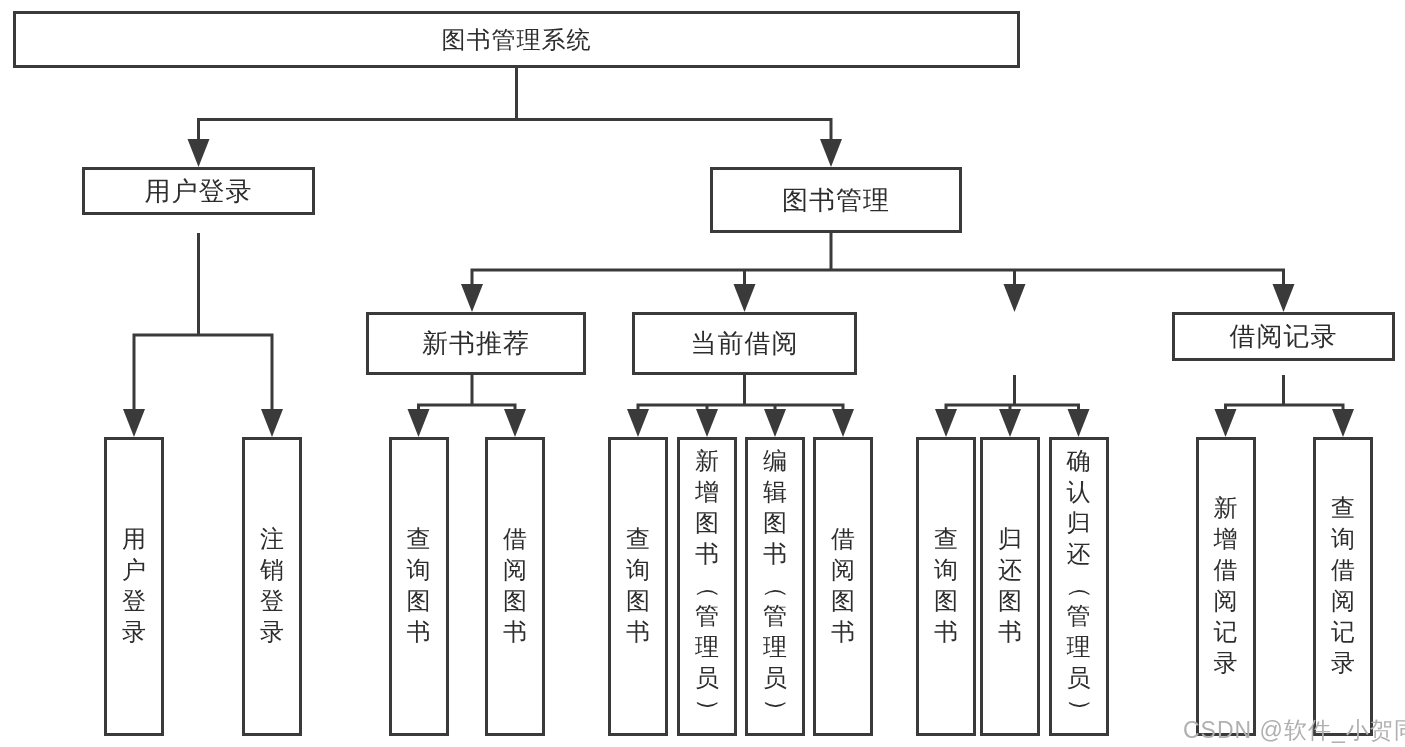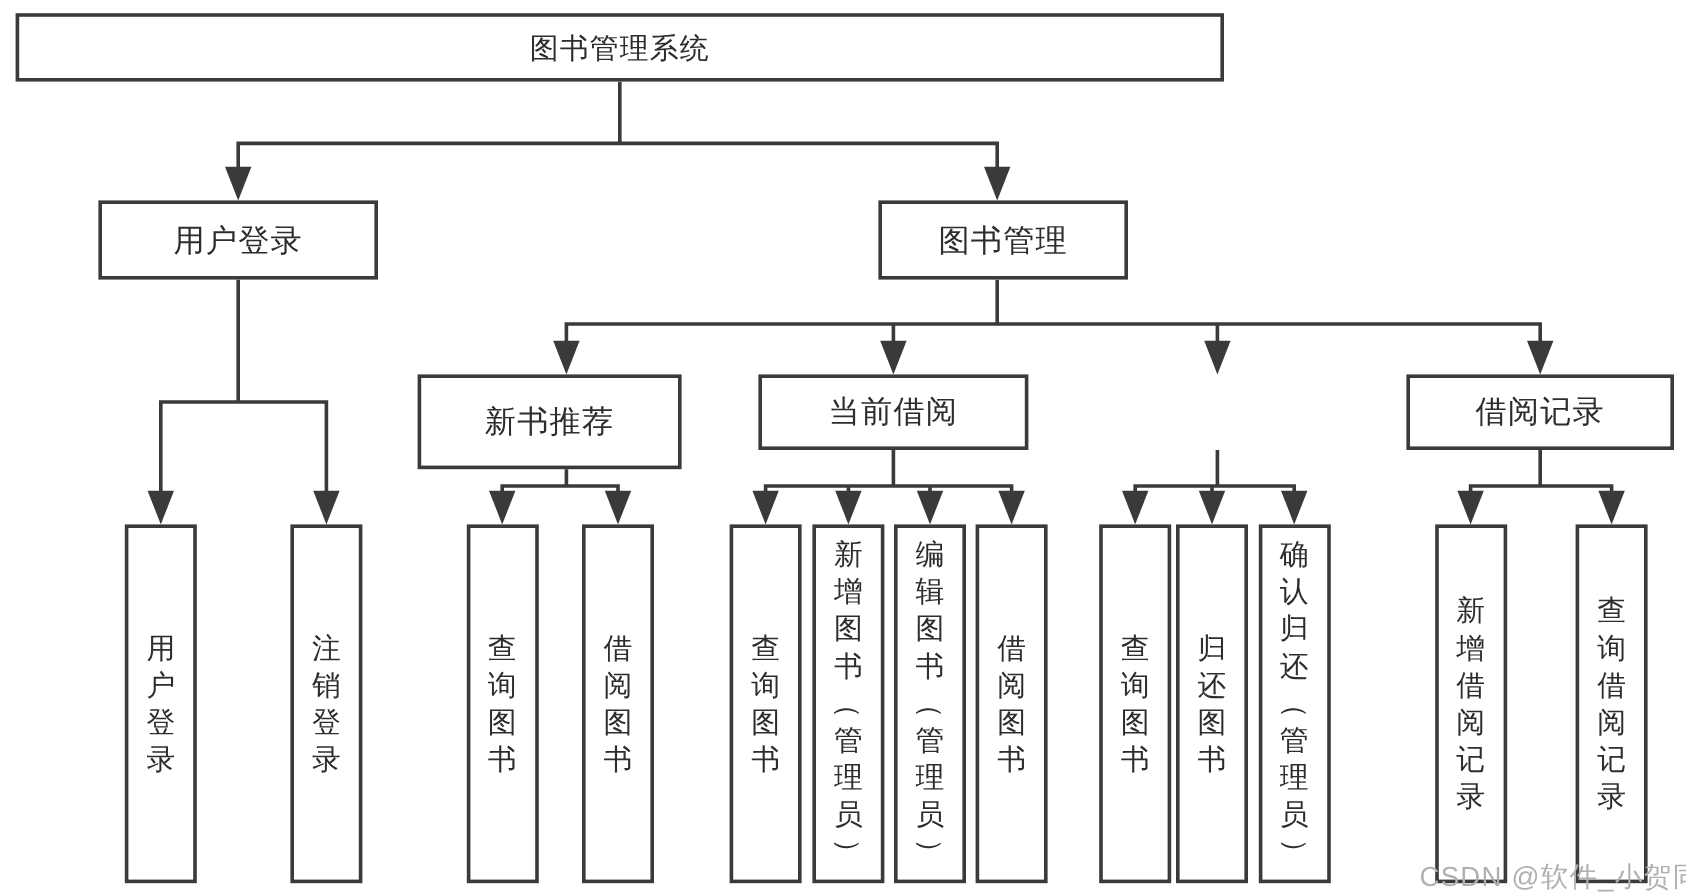--- a/index.html
+++ b/index.html
@@ -19,20 +19,21 @@
   #connectors{position:absolute;left:0;top:0;width:1405px;height:747px;}
   .box{
     position:absolute;
     background:#fff;
     border:3px solid var(--line);
     box-sizing:border-box;
     display:flex;
     align-items:center;
     justify-content:center;
     color:var(--ink);
+    font-family:Liberation Mono, monospace;
   }
   .box.h span{
     font-size:26px;
     letter-spacing:1px;
     white-space:nowrap;
     color:var(--ink);
   }
   .box.h.root span{font-size:24px;}
   .vtext{
     display:flex;
@@ -105,34 +106,34 @@
     <polygon class="arrow" points="999,409 1021,409 1010,437"></polygon>
     <polygon class="arrow" points="1067.5,409 1089.5,409 1078.5,437"></polygon>
     <polygon class="arrow" points="1214.5,409 1236.5,409 1225.5,437"></polygon>
     <polygon class="arrow" points="1332,409 1354,409 1343,437"></polygon>
   </svg>
 
   <div class="box h root" style="left:13px;top:11px;width:1007px;height:57px">
     <span>图书管理系统</span>
   </div>
 
-  <div class="box h" style="left:82px;top:167px;width:233px;height:66px">
+  <div class="box h" style="left:82px;top:167px;width:233px;height:48px">
     <span>用户登录</span>
   </div>
-  <div class="box h" style="left:732px;top:167px;width:208px;height:66px">
+  <div class="box h" style="left:710px;top:167px;width:252px;height:66px">
     <span>图书管理</span>
   </div>
 
-  <div class="box h" style="left:348px;top:312px;width:220px;height:79px">
+  <div class="box h" style="left:366px;top:312px;width:220px;height:63px">
     <span>新书推荐</span>
   </div>
   <div class="box h" style="left:632px;top:312px;width:225px;height:63px">
     <span>当前借阅</span>
   </div>
-  <div class="box h" style="left:1172px;top:312px;width:223px;height:63px">
+  <div class="box h" style="left:1172px;top:312px;width:223px;height:49px">
     <span>借阅记录</span>
   </div>
 
   <div class="box v" style="left:104px;top:437px;width:60px;height:299px">
     <span class="vtext">
         <span class="vchar">用</span>
         <span class="vchar">户</span>
         <span class="vchar">登</span>
         <span class="vchar">录</span>
       </span>

